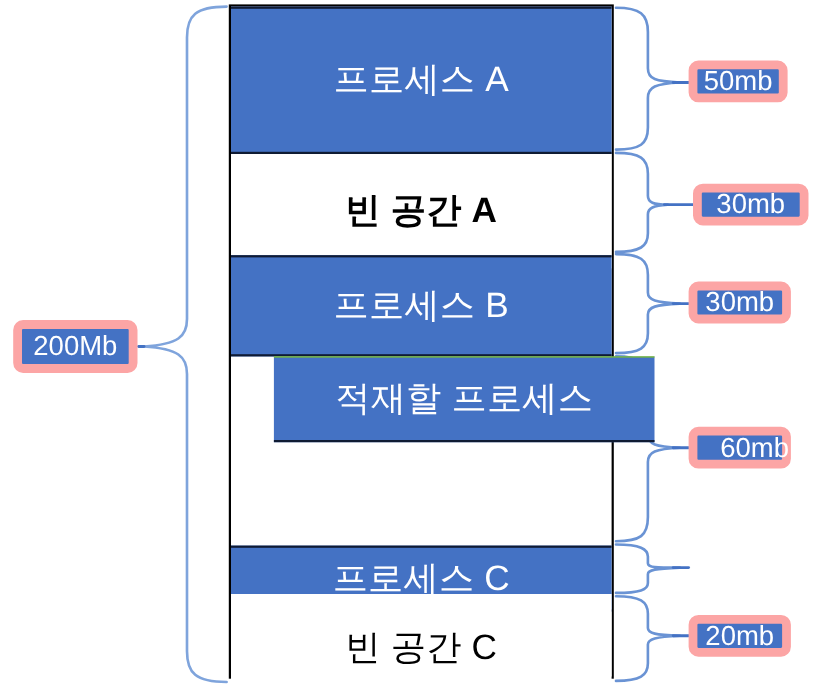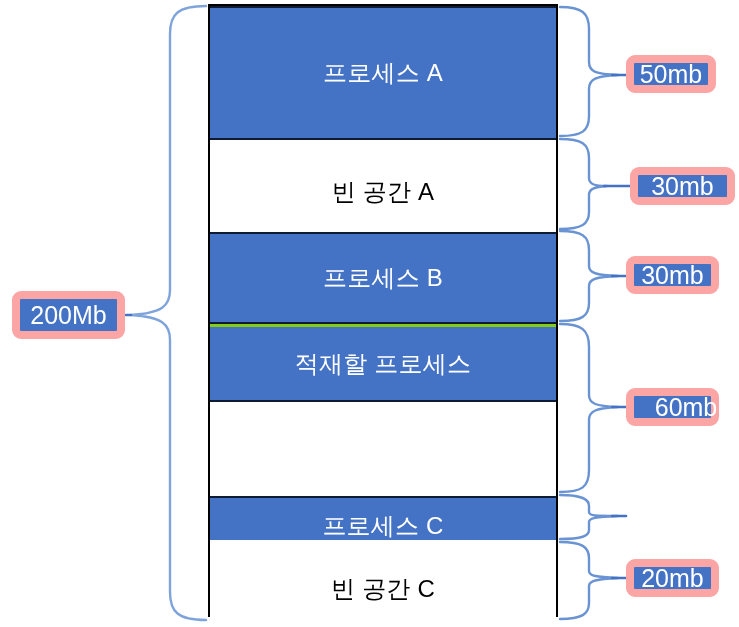--- a/index.html
+++ b/index.html
@@ -35,21 +35,21 @@
   }
 
   .mem-block {
     position: absolute;
     left: 0;
     width: 100%;
     box-sizing: border-box;
     display: flex;
     align-items: center;
     justify-content: center;
-    font-size: 24px;
+    font-size: 32px;
     letter-spacing: 0.2px;
     white-space: nowrap;
   }
   .mem-block.filled {
     background: #4472C4;
     color: #ffffff;
     border-top: 2px solid #0f1b33;
     border-bottom: 2px solid #0f1b33;
   }
   .mem-block.free {
@@ -177,27 +177,27 @@
       C 596,579 589,581 589,586
       L 589,603
       C 589,614 582,619 560,619"></path>
     <path class="connector" d="M 612,578 L 626,578"></path>
   </svg>
 
   <div class="memory-column">
     <div class="mem-block filled" style="top:0px;height:134px;">
       <span>프로세스 A</span>
     </div>
-    <div class="mem-block free" style="top:134px;height:104px;">
+    <div class="mem-block free" style="top:134px;height:104px;font-weight:bold;">
       <span>빈 공간 A</span>
     </div>
     <div class="mem-block filled" style="top:226px;height:92px;">
       <span>프로세스 B</span>
     </div>
-    <div class="mem-block filled" style="top:318px;height:78px;border-top:3px solid #84cc16;">
+    <div class="mem-block filled" style="top:318px;height:78px;border-top:1px solid #84cc16;margin-left:39px;">
       <span>적재할 프로세스</span>
     </div>
     <div class="mem-block filled" style="top:490px;height:60px;">
       <span>프로세스 C</span>
     </div>
     <div class="mem-block free" style="top:534px;height:97px;">
       <span>빈 공간 C</span>
     </div>
   </div>
 

